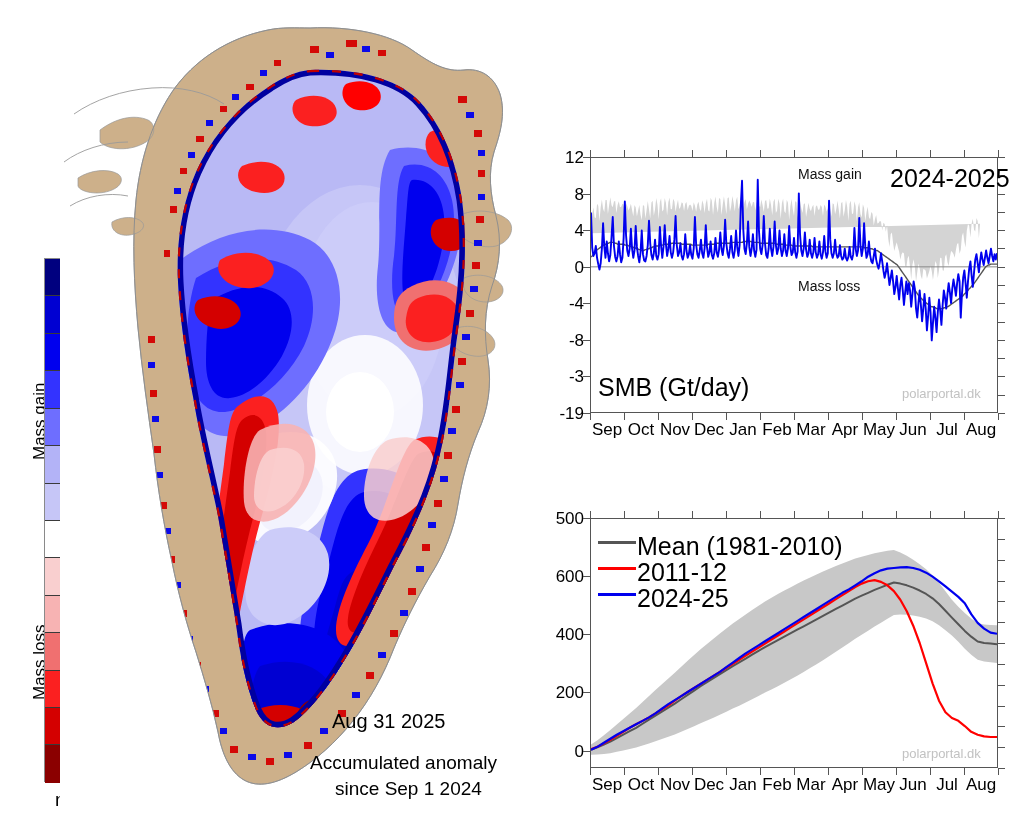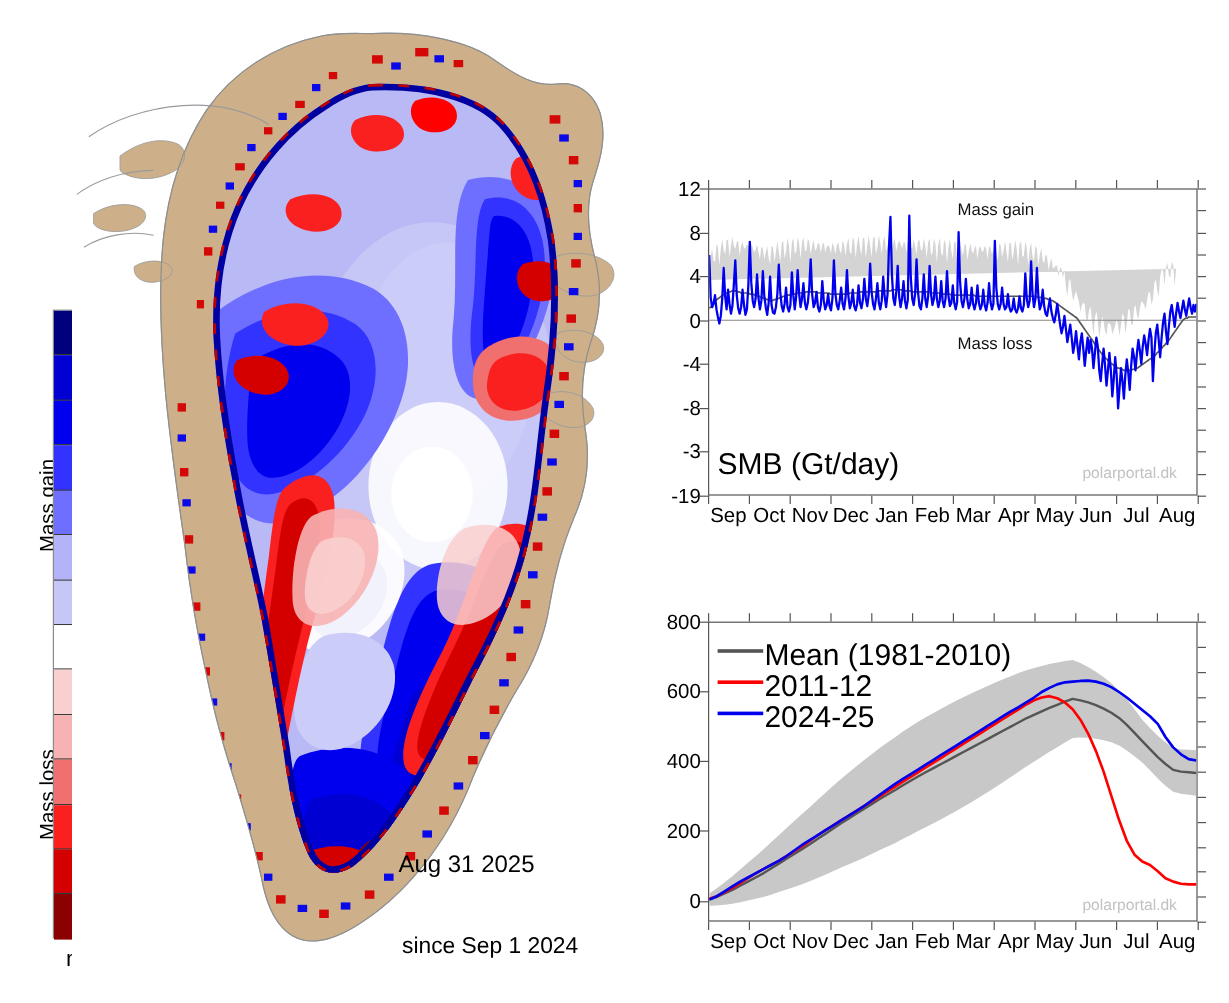--- a/index.html
+++ b/index.html
@@ -355,20 +355,21 @@
              C356,590 344,614 334,638 C324,664 310,690 292,712
              C276,732 256,750 236,762 C216,774 198,778 184,770
              C170,762 162,744 158,722 C152,694 144,668 136,642
              C126,612 118,582 112,552 C104,516 98,480 94,444
              C88,402 82,360 78,318 C74,274 72,230 76,190
              C80,150 92,112 112,82 C134,50 168,28 208,20
              C222,17 236,18 250,18 Z" fill="none" stroke="#8f8f8f" stroke-width="1"></path>
   </svg>
 
   <div id="map-date">Aug 31 2025</div>
+  <div id="map-sub1">Accumulated anomaly</div>
   <div id="map-sub2">since Sep 1 2024</div>
 </div>
 
 <div class="chart" id="chart-top" style="left:540px;top:140px;width:484px;height:310px;">
 
   <div class="plot-frame" id="top-frame" style="left:50px;top:17px;width:408px;height:256px;">
     <svg id="top-svg" width="406" height="254" viewBox="0 0 406 254">
         <path d="M0.00,75.29 L1.21,56.18 L2.42,49.46 L3.63,59.58 L4.83,60.10 L6.04,45.72 L7.25,47.66 L8.46,63.17 L9.67,49.20 L10.88,41.60 L12.08,50.63 L13.29,53.91 L14.50,42.04 L15.71,42.00 L16.92,56.01 L18.13,47.24 L19.33,39.33 L20.54,47.15 L21.75,49.21 L22.96,43.60 L24.17,42.88 L25.38,55.07 L26.58,46.92 L27.79,43.37 L29.00,49.29 L30.21,48.73 L31.42,45.68 L32.63,46.57 L33.83,55.15 L35.04,45.24 L36.25,47.96 L37.46,52.51 L38.67,50.05 L39.88,45.67 L41.08,51.91 L42.29,58.14 L43.50,47.00 L44.71,49.61 L45.92,58.44 L47.13,52.45 L48.33,47.09 L49.54,56.86 L50.75,62.15 L51.96,47.04 L53.17,48.09 L54.38,60.43 L55.58,52.30 L56.79,43.03 L58.00,51.59 L59.21,60.59 L60.42,44.56 L61.63,42.72 L62.83,57.63 L64.04,51.28 L65.25,40.03 L66.46,46.80 L67.67,61.27 L68.88,44.03 L70.08,40.13 L71.29,53.49 L72.50,51.81 L73.71,39.94 L74.92,44.64 L76.13,57.39 L77.33,44.32 L78.54,39.54 L79.75,50.89 L80.96,51.16 L82.17,40.83 L83.38,43.53 L84.58,53.86 L85.79,46.92 L87.00,41.83 L88.21,51.04 L89.42,49.20 L90.63,44.22 L91.83,45.33 L93.04,52.91 L94.25,45.81 L95.46,44.09 L96.67,52.27 L97.88,47.82 L99.08,46.42 L100.29,48.12 L101.50,52.97 L102.71,44.14 L103.92,47.79 L105.13,53.67 L106.33,46.42 L107.54,43.72 L108.75,50.76 L109.96,53.23 L111.17,42.30 L112.38,45.93 L113.58,55.07 L114.79,45.20 L116.00,40.63 L117.21,52.18 L118.42,53.61 L119.63,39.64 L120.83,42.62 L122.04,57.06 L123.25,45.06 L124.46,38.41 L125.67,48.75 L126.88,54.77 L128.08,39.89 L129.29,40.90 L130.50,57.07 L131.71,46.77 L132.92,38.15 L134.13,46.69 L135.33,56.36 L136.54,40.29 L137.75,39.23 L138.96,53.84 L140.17,48.23 L141.38,38.09 L142.58,44.55 L143.79,53.47 L145.00,42.42 L146.21,38.67 L147.42,51.24 L148.63,47.68 L149.83,39.00 L151.04,43.44 L152.25,49.93 L153.46,44.14 L154.67,40.98 L155.88,51.38 L157.08,45.73 L158.29,42.42 L159.50,45.25 L160.71,48.98 L161.92,44.04 L163.13,44.16 L164.33,52.60 L165.54,44.36 L166.75,44.73 L167.96,48.05 L169.17,49.04 L170.38,41.50 L171.58,46.99 L172.79,53.99 L174.00,42.98 L175.21,42.06 L176.42,50.70 L177.63,50.20 L178.83,40.59 L180.04,47.04 L181.25,57.20 L182.46,43.58 L183.67,40.82 L184.88,54.94 L186.08,52.39 L187.29,40.67 L188.50,45.57 L189.71,61.01 L190.92,45.27 L192.13,40.43 L193.33,53.34 L194.54,55.37 L195.75,41.85 L196.96,44.78 L198.17,62.01 L199.38,47.90 L200.58,41.10 L201.79,51.30 L203.00,57.88 L204.21,43.17 L205.42,44.04 L206.63,59.68 L207.83,50.28 L209.04,41.97 L210.25,50.06 L211.46,55.08 L212.67,46.24 L213.88,45.30 L215.08,58.89 L216.29,51.65 L217.50,44.72 L218.71,50.77 L219.92,53.36 L221.13,48.90 L222.33,46.73 L223.54,58.11 L224.75,48.82 L225.96,47.26 L227.17,51.68 L228.38,51.50 L229.58,47.09 L230.79,49.03 L232.00,58.01 L233.21,46.56 L234.42,48.78 L235.63,53.58 L236.83,50.65 L238.04,44.58 L239.25,51.88 L240.46,58.84 L241.67,45.19 L242.88,46.14 L244.08,56.24 L245.29,50.91 L246.50,42.78 L247.71,51.13 L248.92,60.58 L250.13,44.89 L251.33,44.02 L252.54,58.76 L253.75,52.19 L254.96,41.97 L256.17,48.78 L257.38,62.93 L258.58,45.69 L259.79,42.75 L261.00,56.26 L262.21,55.18 L263.42,43.18 L264.63,48.00 L265.83,63.45 L267.04,49.25 L268.25,44.35 L269.46,56.04 L270.67,59.51 L271.88,46.34 L273.08,50.00 L274.29,63.30 L275.50,54.37 L276.71,48.86 L277.92,59.34 L279.13,61.34 L280.33,53.97 L281.54,55.81 L282.75,67.39 L283.96,61.29 L285.17,57.08 L286.38,65.50 L287.58,65.07 L288.79,63.01 L290.00,63.59 L291.21,72.40 L292.42,64.83 L293.63,66.00 L294.83,73.66 L296.04,67.19 L297.25,80.70 L298.46,89.03 L299.67,76.37 L300.88,74.59 L302.08,85.12 L303.29,92.92 L304.50,88.37 L305.71,84.34 L306.92,89.26 L308.13,93.50 L309.33,101.69 L310.54,96.25 L311.75,94.15 L312.96,95.50 L314.17,108.05 L315.38,108.95 L316.58,100.34 L317.79,97.67 L319.00,108.73 L320.21,121.80 L321.42,106.84 L322.63,101.27 L323.83,108.96 L325.04,123.38 L326.25,114.25 L327.46,105.49 L328.67,110.13 L329.88,117.94 L331.08,121.17 L332.29,111.09 L333.50,111.60 L334.71,112.81 L335.92,120.57 L337.13,116.77 L338.33,113.02 L339.54,107.68 L340.75,113.06 L341.96,121.93 L343.17,112.63 L344.38,102.96 L345.58,106.04 L346.79,120.06 L348.00,112.11 L349.21,99.73 L350.42,100.03 L351.63,112.24 L352.83,112.83 L354.04,98.82 L355.25,96.26 L356.46,104.25 L357.67,108.08 L358.88,98.99 L360.08,93.00 L361.29,93.99 L362.50,96.01 L363.71,99.70 L364.92,91.90 L366.13,85.77 L367.33,85.24 L368.54,95.68 L369.75,91.64 L370.96,77.99 L372.17,74.54 L373.38,83.71 L374.58,89.59 L375.79,72.45 L377.00,66.12 L378.21,67.84 L379.42,79.43 L380.63,65.46 L381.83,60.75 L383.04,71.74 L384.25,73.45 L385.46,60.06 L386.67,63.05 L387.88,80.30 L389.08,65.86 L390.29,NaN L391.50,NaN L392.71,NaN L393.92,NaN L395.13,NaN L396.33,NaN L397.54,NaN L398.75,NaN L399.96,NaN L401.17,NaN L402.38,NaN L403.58,NaN L404.79,NaN L406.00,NaN L406.00,NaN L404.79,NaN L403.58,NaN L402.38,NaN L401.17,NaN L399.96,NaN L398.75,NaN L397.54,NaN L396.33,NaN L395.13,NaN L393.92,NaN L392.71,NaN L391.50,NaN L390.29,NaN L389.08,139.16 L387.88,130.62 L386.67,142.03 L385.46,140.86 L384.25,134.88 L383.04,134.38 L381.83,145.45 L380.63,137.26 L379.42,134.35 L378.21,142.66 L377.00,150.03 L375.79,147.37 L374.58,139.88 L373.38,145.90 L372.17,154.33 L370.96,158.64 L369.75,150.44 L368.54,148.54 L367.33,156.23 L366.13,166.96 L364.92,160.96 L363.71,156.03 L362.50,159.28 L361.29,170.32 L360.08,171.13 L358.88,165.44 L357.67,160.91 L356.46,170.91 L355.25,178.61 L354.04,172.17 L352.83,166.96 L351.63,168.66 L350.42,181.18 L349.21,179.46 L348.00,175.44 L346.79,169.01 L345.58,180.76 L344.38,185.91 L343.17,181.87 L341.96,174.42 L340.75,177.08 L339.54,188.58 L338.33,184.34 L337.13,182.06 L335.92,173.05 L334.71,186.43 L333.50,188.10 L332.29,185.73 L331.08,174.85 L329.88,179.84 L328.67,187.99 L327.46,185.12 L326.25,179.77 L325.04,170.56 L323.83,183.23 L322.63,181.79 L321.42,180.80 L320.21,166.63 L319.00,174.85 L317.79,178.61 L316.58,178.30 L315.38,168.61 L314.17,162.55 L312.96,172.02 L311.75,171.26 L310.54,167.89 L309.33,151.73 L308.13,161.02 L306.92,162.47 L305.71,163.65 L304.50,151.45 L303.29,147.77 L302.08,154.71 L300.88,156.48 L299.67,150.61 L298.46,136.87 L297.25,144.63 L296.04,146.54 L294.83,137.67 L293.63,140.17 L292.42,142.57 L291.21,128.32 L290.00,138.20 L288.79,139.59 L287.58,133.63 L286.38,129.36 L285.17,136.55 L283.96,135.55 L282.75,122.21 L281.54,132.23 L280.33,131.49 L279.13,128.05 L277.92,120.57 L276.71,131.93 L275.50,126.85 L274.29,117.86 L273.08,125.29 L271.88,128.67 L270.67,122.34 L269.46,118.00 L268.25,128.15 L267.04,123.54 L265.83,115.44 L264.63,120.10 L263.42,128.09 L262.21,117.83 L261.00,118.31 L259.79,124.40 L258.58,124.02 L257.38,112.92 L256.17,122.14 L254.96,126.48 L253.75,117.54 L252.54,118.63 L251.33,123.08 L250.13,124.74 L248.92,109.98 L247.71,123.84 L246.50,124.13 L245.29,119.48 L244.08,117.09 L242.88,125.74 L241.67,123.51 L240.46,111.83 L239.25,123.65 L238.04,123.98 L236.83,119.70 L235.63,115.00 L234.42,126.95 L233.21,120.81 L232.00,113.42 L230.79,121.70 L229.58,126.29 L228.38,118.00 L227.17,117.95 L225.96,126.22 L224.75,121.84 L223.54,113.28 L222.33,120.81 L221.13,126.97 L219.92,115.04 L218.71,119.61 L217.50,123.89 L216.29,123.75 L215.08,111.67 L213.88,123.49 L212.67,125.72 L211.46,116.34 L210.25,118.45 L209.04,123.27 L207.83,122.99 L206.63,109.03 L205.42,123.77 L204.21,122.13 L203.00,117.84 L201.79,116.48 L200.58,125.59 L199.38,121.25 L198.17,111.96 L196.96,123.01 L195.75,123.58 L194.54,117.49 L193.33,115.99 L192.13,125.34 L190.92,117.39 L189.71,112.62 L188.50,119.78 L187.29,124.58 L186.08,114.42 L184.88,117.76 L183.67,123.16 L182.46,119.08 L181.25,111.36 L180.04,119.59 L178.83,123.78 L177.63,111.67 L176.42,117.07 L175.21,119.61 L174.00,119.63 L172.79,108.43 L171.58,121.01 L170.38,121.11 L169.17,113.18 L167.96,116.26 L166.75,121.50 L165.54,119.20 L164.33,108.32 L163.13,121.64 L161.92,118.51 L160.71,113.29 L159.50,113.03 L158.29,122.49 L157.08,116.09 L155.88,110.05 L154.67,119.43 L153.46,119.38 L152.25,111.46 L151.04,113.25 L149.83,121.66 L148.63,113.74 L147.42,110.19 L146.21,115.92 L145.00,121.72 L143.79,109.81 L142.58,116.47 L141.38,120.80 L140.17,117.05 L138.96,110.20 L137.75,119.14 L136.54,121.24 L135.33,109.59 L134.13,117.95 L132.92,119.53 L131.71,118.90 L130.50,108.76 L129.29,121.94 L128.08,119.94 L126.88,112.60 L125.67,116.62 L124.46,122.26 L123.25,117.91 L122.04,110.27 L120.83,121.98 L119.63,118.91 L118.42,113.98 L117.21,114.94 L116.00,124.58 L114.79,116.23 L113.58,113.44 L112.38,121.11 L111.17,123.15 L109.96,113.42 L108.75,118.56 L107.54,124.98 L106.33,117.30 L105.13,114.83 L103.92,120.27 L102.71,124.05 L101.50,110.56 L100.29,120.43 L99.08,122.78 L97.88,119.37 L96.67,113.43 L95.46,122.13 L94.25,122.10 L93.04,111.05 L91.83,119.51 L90.63,121.28 L89.42,118.86 L88.21,110.01 L87.00,123.53 L85.79,118.61 L84.58,111.85 L83.38,116.81 L82.17,122.81 L80.96,116.42 L79.75,112.12 L78.54,122.09 L77.33,119.20 L76.13,112.67 L74.92,116.38 L73.71,124.60 L72.50,114.44 L71.29,114.84 L70.08,120.80 L68.88,123.07 L67.67,111.63 L66.46,120.08 L65.25,124.44 L64.04,118.03 L62.83,116.57 L61.63,122.46 L60.42,125.22 L59.21,110.79 L58.00,124.16 L56.79,124.60 L55.58,122.40 L54.38,117.45 L53.17,128.55 L51.96,126.37 L50.75,116.95 L49.54,126.31 L48.33,128.34 L47.13,123.13 L45.92,117.42 L44.71,128.49 L43.50,122.60 L42.29,115.47 L41.08,121.39 L39.88,126.77 L38.67,118.39 L37.46,116.56 L36.25,124.68 L35.04,121.14 L33.83,112.10 L32.63,118.94 L31.42,124.35 L30.21,113.39 L29.00,116.05 L27.79,120.33 L26.58,121.85 L25.38,108.81 L24.17,119.59 L22.96,121.85 L21.75,114.08 L20.54,113.60 L19.33,119.98 L18.13,119.80 L16.92,106.86 L15.71,120.40 L14.50,119.93 L13.29,117.06 L12.08,114.10 L10.88,125.67 L9.67,122.28 L8.46,113.65 L7.25,124.73 L6.04,127.97 L4.83,122.66 L3.63,122.04 L2.42,134.11 L1.21,129.48 L0.00,123.46 Z" fill="#d4d4d4"></path>
         <line x1="0" x2="406" y1="108.85714285714286" y2="108.85714285714286" stroke="#888" stroke-width="1"></line>
         <polyline points="0.00,98.88 1.26,97.97 2.52,96.16 3.78,94.34 5.04,92.53 6.30,91.62 7.57,90.71 8.83,89.81 10.09,88.90 11.35,87.99 12.61,87.09 13.87,86.18 15.13,86.18 16.39,85.27 17.65,85.27 18.91,84.36 20.17,84.36 21.43,84.36 22.70,84.36 23.96,85.27 25.22,85.27 26.48,86.18 27.74,86.18 29.00,86.18 30.26,86.18 31.52,86.18 32.78,86.18 34.04,87.09 35.30,87.09 36.57,87.09 37.83,87.99 39.09,87.99 40.35,88.90 41.61,88.90 42.87,89.81 44.13,89.81 45.39,90.71 46.65,90.71 47.91,91.62 49.17,91.62 50.43,92.53 51.70,92.53 52.96,92.53 54.22,91.62 55.48,91.62 56.74,90.71 58.00,90.71 59.26,89.81 60.52,89.81 61.78,88.90 63.04,88.90 64.30,87.99 65.57,87.99 66.83,87.99 68.09,87.09 69.35,87.09 70.61,87.09 71.87,87.09 73.13,86.18 74.39,86.18 75.65,86.18 76.91,86.18 78.17,86.18 79.43,86.18 80.70,85.27 81.96,85.27 83.22,85.27 84.48,85.27 85.74,85.27 87.00,85.27 88.26,85.27 89.52,85.27 90.78,86.18 92.04,86.18 93.30,86.18 94.57,86.18 95.83,86.18 97.09,86.18 98.35,86.18 99.61,86.18 100.87,87.09 102.13,87.09 103.39,87.09 104.65,87.09 105.91,87.09 107.17,87.09 108.43,87.09 109.70,87.09 110.96,87.09 112.22,87.09 113.48,87.09 114.74,87.09 116.00,87.09 117.26,86.18 118.52,86.18 119.78,86.18 121.04,86.18 122.30,86.18 123.57,86.18 124.83,85.27 126.09,85.27 127.35,85.27 128.61,85.27 129.87,85.27 131.13,85.27 132.39,85.27 133.65,85.27 134.91,85.27 136.17,85.27 137.43,85.27 138.70,85.27 139.96,85.27 141.22,84.36 142.48,84.36 143.74,84.36 145.00,84.36 146.26,84.36 147.52,84.36 148.78,84.36 150.04,84.36 151.30,84.36 152.57,83.46 153.83,83.46 155.09,83.46 156.35,83.46 157.61,83.46 158.87,83.46 160.13,83.46 161.39,84.36 162.65,84.36 163.91,84.36 165.17,84.36 166.43,84.36 167.70,84.36 168.96,85.27 170.22,85.27 171.48,85.27 172.74,85.27 174.00,85.27 175.26,85.27 176.52,85.27 177.78,85.27 179.04,85.27 180.30,85.27 181.57,85.27 182.83,85.27 184.09,85.27 185.35,86.18 186.61,86.18 187.87,86.18 189.13,86.18 190.39,86.18 191.65,86.18 192.91,87.09 194.17,87.09 195.43,87.09 196.70,87.09 197.96,87.09 199.22,87.09 200.48,87.09 201.74,87.99 203.00,87.99 204.26,87.99 205.52,87.99 206.78,87.99 208.04,87.99 209.30,87.99 210.57,87.99 211.83,87.99 213.09,87.99 214.35,87.99 215.61,87.99 216.87,87.99 218.13,87.99 219.39,87.99 220.65,87.99 221.91,88.90 223.17,88.90 224.43,88.90 225.70,88.90 226.96,88.90 228.22,88.90 229.48,88.90 230.74,88.90 232.00,88.90 233.26,88.90 234.52,88.90 235.78,88.90 237.04,88.90 238.30,88.90 239.57,88.90 240.83,88.90 242.09,88.90 243.35,88.90 244.61,88.90 245.87,88.90 247.13,88.90 248.39,88.90 249.65,88.90 250.91,88.90 252.17,88.90 253.43,88.90 254.70,88.90 255.96,88.90 257.22,88.90 258.48,88.90 259.74,88.90 261.00,88.90 262.26,88.90 263.52,88.90 264.78,88.90 266.04,88.90 267.30,88.90 268.57,88.90 269.83,88.90 271.09,88.90 272.35,88.90 273.61,89.81 274.87,89.81 276.13,89.81 277.39,89.81 278.65,90.71 279.91,90.71 281.17,90.71 282.43,91.62 283.70,91.62 284.96,92.53 286.22,92.53 287.48,93.44 288.74,94.34 290.00,95.25 291.26,96.16 292.52,97.06 293.78,97.97 295.04,98.88 296.30,99.79 297.57,100.69 298.83,101.60 300.09,102.51 301.35,103.41 302.61,104.32 303.87,105.23 305.13,106.14 306.39,107.04 307.65,108.86 308.91,110.67 310.17,112.49 311.43,114.30 312.70,116.11 313.96,117.93 315.22,119.74 316.48,121.56 317.74,123.37 319.00,125.19 320.26,127.00 321.52,128.81 322.78,130.63 324.04,132.44 325.30,134.26 326.57,136.07 327.83,137.89 329.09,138.79 330.35,140.61 331.61,141.51 332.87,143.33 334.13,144.24 335.39,145.14 336.65,146.05 337.91,146.96 339.17,147.86 340.43,148.77 341.70,148.77 342.96,149.68 344.22,149.68 345.48,150.59 346.74,150.59 348.00,150.59 349.26,150.59 350.52,150.59 351.78,150.59 353.04,149.68 354.30,149.68 355.57,148.77 356.83,148.77 358.09,147.86 359.35,146.96 360.61,146.05 361.87,145.14 363.13,144.24 364.39,143.33 365.65,142.42 366.91,141.51 368.17,140.61 369.43,139.70 370.70,138.79 371.96,137.89 373.22,136.07 374.48,135.16 375.74,133.35 377.00,132.44 378.26,130.63 379.52,129.72 380.78,127.91 382.04,127.00 383.30,125.19 384.57,123.37 385.83,121.56 387.09,119.74 388.35,117.93 389.61,116.11 390.87,114.30 392.13,112.49 393.39,110.67 394.65,108.86 395.91,107.95 397.17,107.04 398.43,107.04 399.70,106.14 400.96,106.14 402.22,106.14 403.48,106.14 404.74,106.14 406.00,106.14" fill="none" stroke="#555555" stroke-width="1.4" stroke-linejoin="round"></polyline>
@@ -445,39 +446,40 @@
       <div style="position: absolute; left: 356px; top: 273px; width: 1px; height: 7px; background: rgb(85, 85, 85);"></div>
       <div style="position: absolute; left: 356px; top: 10px; width: 1px; height: 7px; background: rgb(85, 85, 85);"></div>
       <div style="position: absolute; left: 390px; top: 273px; width: 1px; height: 7px; background: rgb(85, 85, 85);"></div>
       <div style="position: absolute; left: 390px; top: 10px; width: 1px; height: 7px; background: rgb(85, 85, 85);"></div>
       <div style="position: absolute; left: 424px; top: 273px; width: 1px; height: 7px; background: rgb(85, 85, 85);"></div>
       <div style="position: absolute; left: 424px; top: 10px; width: 1px; height: 7px; background: rgb(85, 85, 85);"></div>
       <div style="position: absolute; left: 458px; top: 273px; width: 1px; height: 7px; background: rgb(85, 85, 85);"></div>
       <div style="position: absolute; left: 458px; top: 10px; width: 1px; height: 7px; background: rgb(85, 85, 85);"></div>
     </div>
 
+  <div class="chart-title" id="top-title" style="left:350px;top:24px;">2024-2025</div>
   <div class="axis-title" id="top-axis-title" style="left:58px;top:233px;">SMB (Gt/day)</div>
   <div class="anno" id="top-anno-gain" style="left:258px;top:26px;">Mass gain</div>
   <div class="anno" id="top-anno-loss" style="left:258px;top:138px;">Mass loss</div>
   <div class="wmark" id="top-wmark" style="left:362px;top:246px;">polarportal.dk</div>
 </div>
 
 <div class="chart" id="chart-bottom" style="left:540px;top:500px;width:484px;height:320px;">
 
   <div class="plot-frame" id="bot-frame" style="left:50px;top:18px;width:408px;height:250px;">
     <svg id="bot-svg" width="406" height="248" viewBox="0 0 406 248">
         <path d="M0.00,225.62 L6.44,221.16 L12.89,216.13 L19.33,211.12 L25.78,205.54 L32.22,199.99 L38.67,194.47 L45.11,188.98 L51.56,182.96 L58.00,176.98 L64.44,171.06 L70.89,165.19 L77.33,159.39 L83.78,153.65 L90.22,147.70 L96.67,141.82 L103.11,136.02 L109.56,130.31 L116.00,124.97 L122.44,119.72 L128.89,114.57 L135.33,109.52 L141.78,104.56 L148.22,100.00 L154.67,95.53 L161.11,90.89 L167.56,86.64 L174.00,82.49 L180.44,78.75 L186.89,75.11 L193.33,71.57 L199.78,68.15 L206.22,64.83 L212.67,61.62 L219.11,58.51 L225.56,55.50 L232.00,52.60 L238.44,49.79 L244.89,47.07 L251.33,44.45 L257.78,41.92 L264.22,39.47 L270.67,37.68 L277.11,35.97 L283.56,34.33 L290.00,33.04 L296.44,31.82 L302.89,30.95 L309.33,33.59 L315.78,36.85 L322.22,40.74 L328.67,45.23 L335.11,50.34 L341.56,56.34 L348.00,63.79 L354.44,72.13 L360.89,80.76 L367.33,87.66 L373.78,94.07 L380.22,99.62 L386.67,104.30 L393.11,105.52 L399.56,105.88 L406.00,106.24 L406.00,144.07 L399.56,143.27 L393.11,142.48 L386.67,140.82 L380.22,135.69 L373.78,129.71 L367.33,122.85 L360.89,116.49 L354.44,111.28 L348.00,106.35 L341.56,102.27 L335.11,99.61 L328.67,97.80 L322.22,96.53 L315.78,95.80 L309.33,95.60 L302.89,95.94 L296.44,99.68 L290.00,103.65 L283.56,107.55 L277.11,111.68 L270.67,115.73 L264.22,119.71 L257.78,124.18 L251.33,128.57 L244.89,132.87 L238.44,137.08 L232.00,141.19 L225.56,145.20 L219.11,149.12 L212.67,152.93 L206.22,156.64 L199.78,160.24 L193.33,163.74 L186.89,167.13 L180.44,170.41 L174.00,173.58 L167.56,176.94 L161.11,180.18 L154.67,183.61 L148.22,186.65 L141.78,189.58 L135.33,192.70 L128.89,195.72 L122.44,198.64 L116.00,201.47 L109.56,204.20 L103.11,207.14 L96.67,209.99 L90.22,212.77 L83.78,215.46 L77.33,217.80 L70.89,220.07 L64.44,222.28 L58.00,224.43 L51.56,226.53 L45.11,228.58 L38.67,230.02 L32.22,231.41 L25.78,232.78 L19.33,234.13 L12.89,234.88 L6.44,235.62 L0.00,235.77 Z" fill="#c8c8c8"></path>
         <polyline points="0.00,230.70 6.44,228.39 12.89,225.51 19.33,222.62 25.78,219.16 32.22,215.70 38.67,212.24 45.11,208.78 51.56,204.74 58.00,200.71 64.44,196.67 70.89,192.63 77.33,188.60 83.78,184.56 90.22,180.23 96.67,175.91 103.11,171.58 109.56,167.26 116.00,163.22 122.44,159.18 128.89,155.14 135.33,151.11 141.78,147.07 148.22,143.32 154.67,139.57 161.11,135.53 167.56,131.79 174.00,128.04 180.44,124.58 186.89,121.12 193.33,117.66 199.78,114.20 206.22,110.73 212.67,107.27 219.11,103.81 225.56,100.35 232.00,96.89 238.44,93.43 244.89,89.97 251.33,86.51 257.78,83.05 264.22,79.59 270.67,76.71 277.11,73.82 283.56,70.94 290.00,68.34 296.44,65.75 302.89,63.44 309.33,64.60 315.78,66.33 322.22,68.63 328.67,71.52 335.11,74.98 341.56,79.30 348.00,85.07 354.44,91.70 360.89,98.62 367.33,105.26 373.78,111.89 380.22,117.66 386.67,122.56 393.11,124.00 399.56,124.58 406.00,125.15" fill="none" stroke="#555555" stroke-width="2" stroke-linejoin="round"></polyline>
         <polyline points="0.00,230.12 6.44,227.81 12.89,224.35 19.33,220.89 25.78,216.86 32.22,212.82 38.67,208.78 45.11,205.32 51.56,201.86 58.00,198.40 64.44,194.36 70.89,190.33 77.33,186.29 83.78,181.67 90.22,177.06 96.67,173.02 103.11,168.99 109.56,164.95 116.00,160.91 122.44,156.87 128.89,152.84 135.33,148.80 141.78,144.76 148.22,140.73 154.67,136.69 161.11,132.65 167.56,128.61 174.00,124.58 180.44,120.54 186.89,116.50 193.33,112.47 199.78,108.43 206.22,104.39 212.67,100.35 219.11,96.32 225.56,92.28 232.00,88.24 238.44,84.20 244.89,80.17 251.33,76.13 257.78,72.09 264.22,68.06 270.67,64.60 277.11,62.29 283.56,61.13 290.00,62.87 296.44,66.33 302.89,72.09 309.33,80.74 315.78,92.28 322.22,106.70 328.67,124.00 335.11,144.19 341.56,164.37 348.00,181.67 354.44,193.21 360.89,198.98 367.33,201.86 373.78,207.05 380.22,212.82 386.67,215.70 393.11,217.43 399.56,218.01 406.00,218.01" fill="none" stroke="#ff0000" stroke-width="2.2" stroke-linejoin="round"></polyline>
         <polyline points="0.00,230.70 6.44,227.81 12.89,223.78 19.33,219.74 25.78,215.70 32.22,212.24 38.67,208.78 45.11,205.32 51.56,201.86 58.00,198.40 64.44,194.36 70.89,189.75 77.33,185.13 83.78,181.10 90.22,177.06 96.67,173.02 103.11,168.99 109.56,164.95 116.00,160.91 122.44,156.87 128.89,152.84 135.33,148.22 141.78,143.61 148.22,139.00 154.67,134.38 161.11,130.34 167.56,126.31 174.00,122.27 180.44,118.23 186.89,114.20 193.33,110.16 199.78,106.12 206.22,102.08 212.67,98.05 219.11,94.01 225.56,89.97 232.00,85.93 238.44,81.90 244.89,77.86 251.33,73.82 257.78,70.36 264.22,66.33 270.67,62.29 277.11,57.67 283.56,54.21 290.00,51.33 296.44,49.60 302.89,49.02 309.33,48.45 315.78,48.16 322.22,49.02 328.67,50.75 335.11,53.64 341.56,57.67 348.00,62.29 354.44,67.48 360.89,72.67 367.33,77.86 373.78,84.20 380.22,95.16 386.67,103.81 393.11,109.58 399.56,113.62 406.00,114.77" fill="none" stroke="#0000ee" stroke-width="2.2" stroke-linejoin="round"></polyline>
       </svg>
   </div>
 
   <div id="bot-yticks">
-      <div class="ylab" style="left: 2px; width: 42px; top: 10px;">800</div>
+      <div class="ylab" style="left: 2px; width: 42px; top: 10px;">500</div>
       <div class="ylab" style="left: 2px; width: 42px; top: 68.1395px;">600</div>
       <div class="ylab" style="left: 2px; width: 42px; top: 126.279px;">400</div>
       <div class="ylab" style="left: 2px; width: 42px; top: 184.419px;">200</div>
       <div class="ylab" style="left: 2px; width: 42px; top: 242.558px;">0</div>
     </div>
   <div id="bot-xticks">
       <div class="xlab" style="left: 50px; width: 34px; top: 276px;">Sep</div>
       <div class="xlab" style="left: 84px; width: 34px; top: 276px;">Oct</div>
       <div class="xlab" style="left: 118px; width: 34px; top: 276px;">Nov</div>
       <div class="xlab" style="left: 152px; width: 34px; top: 276px;">Dec</div>

